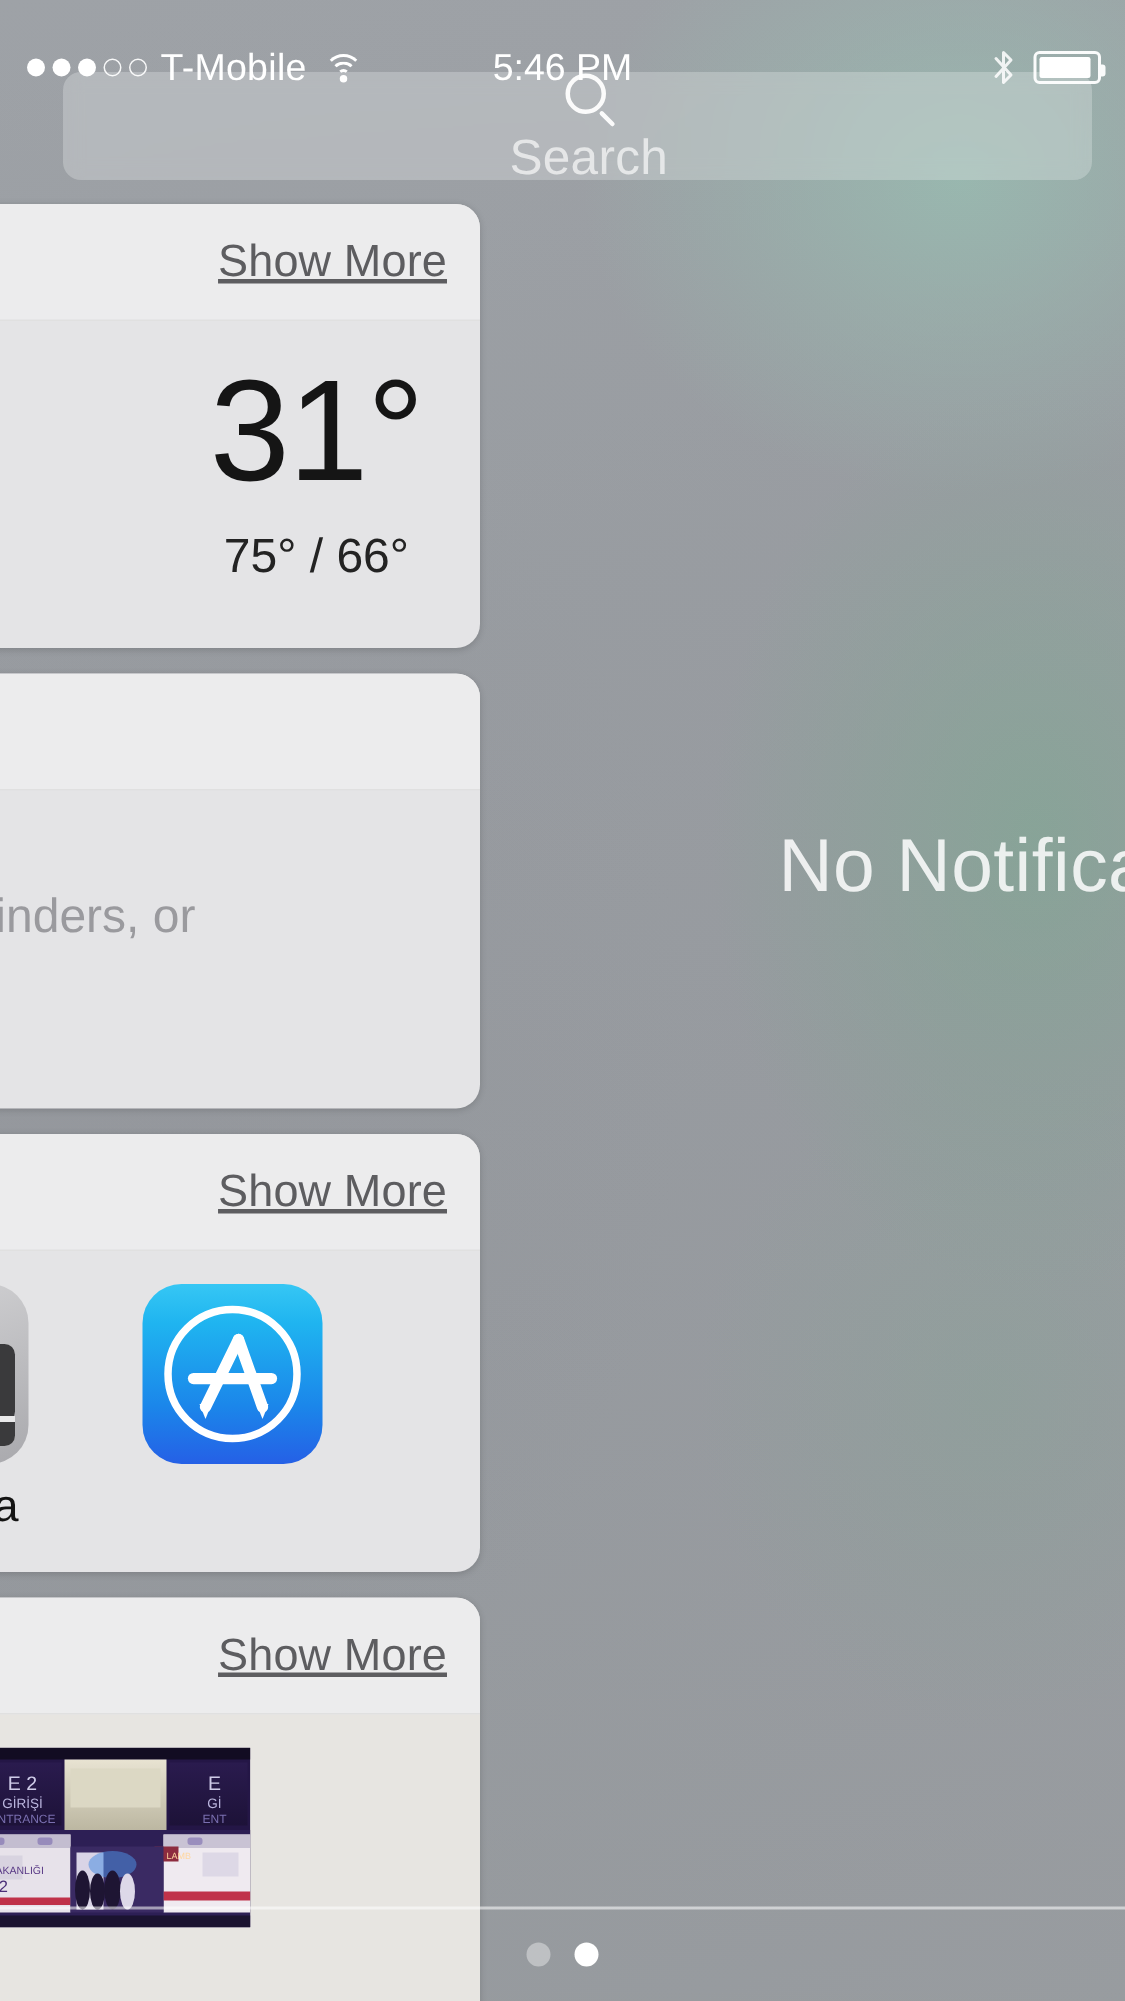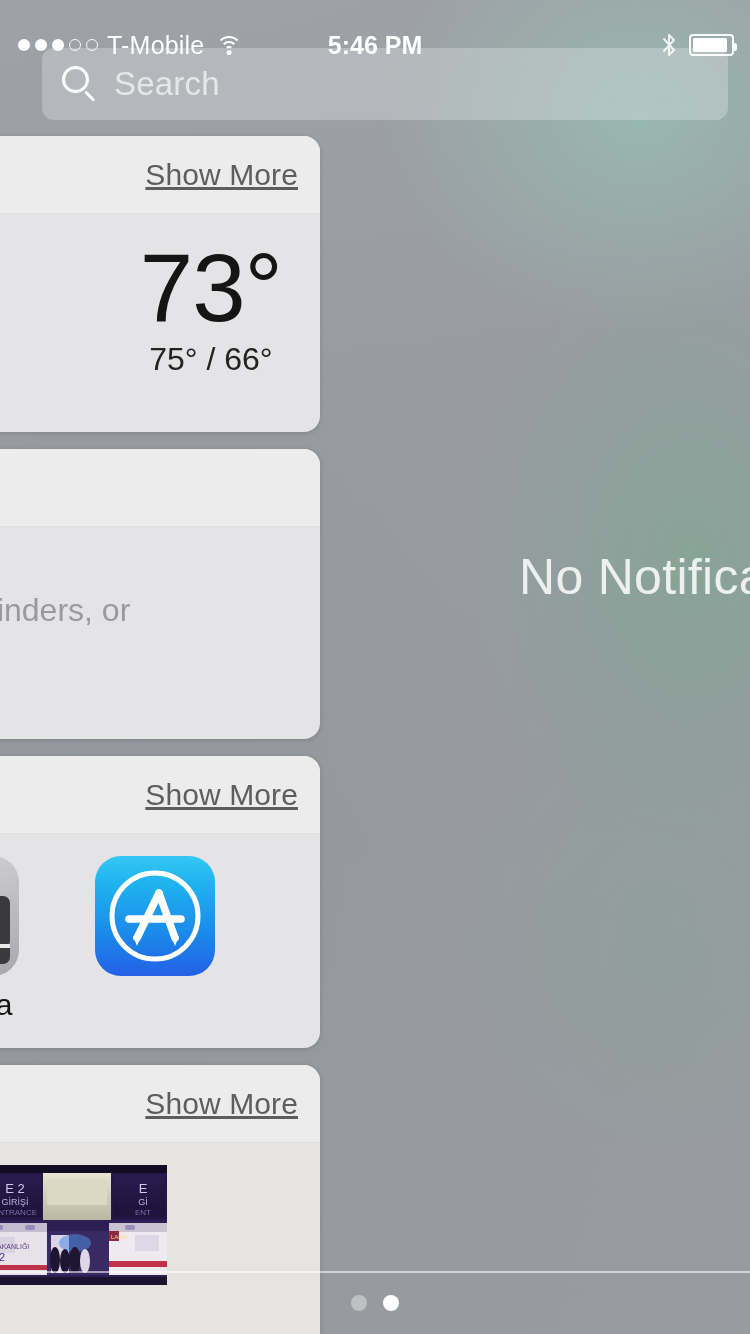--- a/index.html
+++ b/index.html
@@ -44,38 +44,39 @@
   .carrier{ font-size:25px; letter-spacing:.2px; }
   .wifi{ width:26px; height:20px; position:relative; margin-left:3px; }
   .wifi i{ position:absolute; left:50%; transform:translateX(-50%); border:2.4px solid #fff;
            border-bottom-color:transparent; border-left-color:transparent; border-right-color:transparent;
            border-radius:50%; }
   .wifi i:nth-child(1){ width:26px; height:26px; top:1px; }
   .wifi i:nth-child(2){ width:17px; height:17px; top:6px; }
   .wifi i:nth-child(3){ width:8px;  height:8px;  top:11px; }
   .wifi u{ position:absolute; left:50%; bottom:0; transform:translateX(-50%);
            width:5px; height:5px; border-radius:50%; background:#fff; }
-  .sb-time{ position:absolute; left:0; right:0; text-align:center; font-size:25px; font-weight:700; }
+  .sb-time{ position:absolute; left:0; right:0; text-align:center; font-size:25px; font-weight:400; }
   .sb-right{ position:absolute; right:16px; display:flex; align-items:center; gap:12px; }
   .bt{ width:16px; height:26px; position:relative; }
   .bt svg{ display:block; }
   .batt{ width:45px; height:22px; border:2px solid rgba(255,255,255,.95); border-radius:4px;
          position:relative; padding:2px; }
   .batt::after{ content:""; position:absolute; right:-5px; top:7px; width:3px; height:8px;
                 background:rgba(255,255,255,.95); border-radius:0 2px 2px 0; }
   .batt i{ display:block; height:100%; background:#fff; border-radius:1.5px; }
 
   
   #searchbar{
     position:absolute; left:42px; top:48px; width:686px; height:72px;
     background:rgba(236,240,240,.30);
     border-radius:12px;
     display:flex; align-items:center;
     z-index:30;
     backdrop-filter:blur(6px);
+    flex-direction:column;
   }
   #searchbar .mag{ margin-left:19px; width:38px; height:38px; position:relative; flex:0 0 auto; }
   #searchbar .mag .ring{ position:absolute; left:1px; top:1px; width:27px; height:27px;
     border:3px solid rgba(255,255,255,.95); border-radius:50%; }
   #searchbar .mag .stem{ position:absolute; left:24px; top:25px; width:13px; height:3.4px;
     background:rgba(255,255,255,.95); transform:rotate(45deg); transform-origin:left center; border-radius:2px; }
   #searchbar .ph{ margin-left:15px; font-size:33px; color:rgba(255,255,255,.66); letter-spacing:.2px; }
 
   
   #no-notif{
@@ -109,21 +110,21 @@
   .w-head .more{ font-size:30px; color:#5d5d60; letter-spacing:.1px;text-decoration:underline; }
   .w-body{ padding:0; position:relative; }
 
   
   .wx{ height:218px; display:flex; align-items:flex-start; padding:26px 24px 0 28px; }
   .wx-left{ flex:1; padding-top:10px; }
   .wx-city{ font-size:42px; font-weight:bold; color:#111; line-height:1.05; white-space:nowrap; }
   .wx-rain{ font-size:30px; color:#6c6c70; margin-top:36px; white-space:nowrap; }
   .wx-right{ text-align:center; padding-right:14px; }
   .wx-temp{ font-size:96px; font-weight:200; color:#151515; line-height:1.0; letter-spacing:-1px; }
-  .wx-hilo{ font-size:32px; color:#232323; margin-top:5px; white-space:nowrap;text-align:center; }
+  .wx-hilo{ font-size:32px; color:#232323; margin-top:16px; white-space:nowrap;text-align:center; }
 
   
   .un{ height:212px; display:flex; align-items:center; padding:0 24px 0 28px; }
   .un-text{ font-size:32px; color:#9a9a9e; line-height:1.45; }
 
   
   .apps{ height:214px; display:flex; align-items:flex-start; padding:22px 0 0 0; }
   .app{ width:150px; text-align:center; margin-left:4px; }
   .app:nth-child(2){ margin-left:46px; }
   .app .icon{ width:120px; height:120px; border-radius:26px; margin:0 auto; position:relative; overflow:hidden; }
@@ -207,21 +208,21 @@
   <div class="widget">
     <div class="w-head">
       <span class="more">Show More</span>
     </div>
     <div class="w-body wx">
       <div class="wx-left">
         <div class="wx-city">ca</div>
         <div class="wx-rain">: 0%</div>
       </div>
       <div class="wx-right">
-        <div class="wx-temp">73°</div>
+        <div class="wx-temp">31°</div>
         <div class="wx-hilo">75° / 66°</div>
       </div>
     </div>
   </div>
 
   <div class="widget">
     <div class="w-head">
       <span class="more"></span>
     </div>
     <div class="w-body un">

